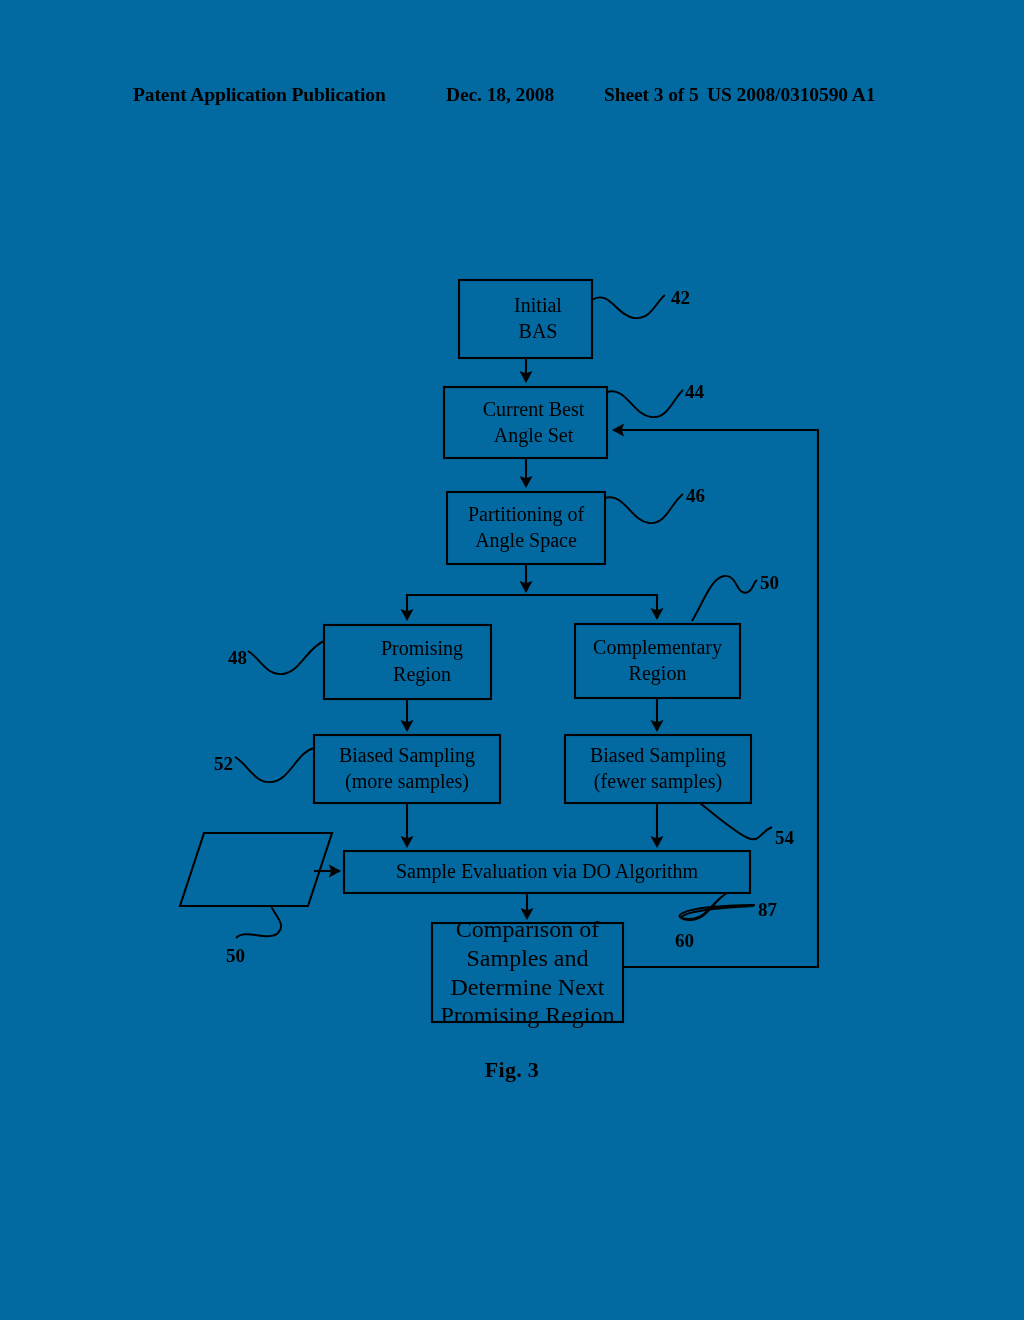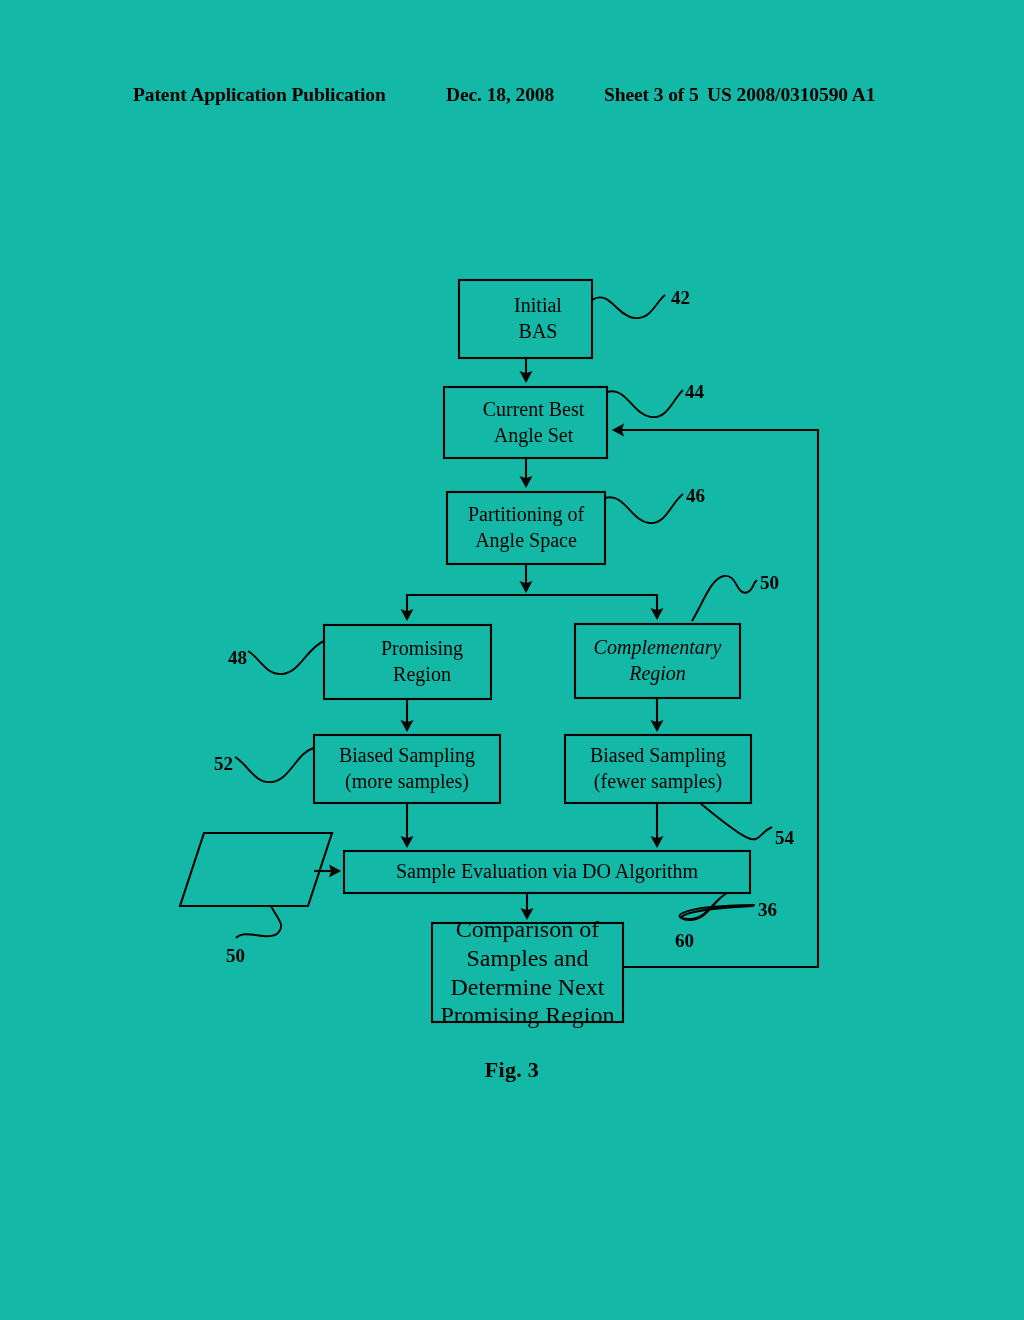--- a/index.html
+++ b/index.html
@@ -9,21 +9,21 @@
     background: #ffffff;
   }
   body {
     font-family: "Liberation Serif", "DejaVu Serif", serif;
     color: #000000;
   }
   #page {
     position: relative;
     width: 1024px;
     height: 1320px;
-    background: #14b8a6;
+    background: #0369a1;
     overflow: hidden;
   }
   
   #header {
     position: absolute;
     left: 0;
     top: 84px;
     width: 1024px;
     height: 30px;
   }
@@ -183,21 +183,21 @@
     <div class="node" style="left:447px; top:492px; width:158px; height:72px;">
       <span>Partitioning of</span>
       <span>Angle Space</span>
     </div>
 
     <div class="node" style="left:324px; top:625px; width:196px; height:74px;">
       <span>Promising</span>
       <span>Region</span>
     </div>
 
-    <div class="node" style="left:575px; top:624px; width:165px; height:74px;font-style:italic;">
+    <div class="node" style="left:575px; top:624px; width:165px; height:74px;">
       <span>Complementary</span>
       <span>Region</span>
     </div>
 
     <div class="node" style="left:314px; top:735px; width:186px; height:68px;">
       <span>Biased Sampling</span>
       <span>(more samples)</span>
     </div>
 
     <div class="node" style="left:565px; top:735px; width:186px; height:68px;">
@@ -217,20 +217,20 @@
       <span>Promising Region</span>
     </div>
 
     <div class="refnum" style="left:671px; top:287px;">42</div>
     <div class="refnum" style="left:685px; top:381px;">44</div>
     <div class="refnum" style="left:686px; top:485px;">46</div>
     <div class="refnum" style="left:760px; top:572px;">50</div>
     <div class="refnum" style="left:228px; top:647px;">48</div>
     <div class="refnum" style="left:214px; top:753px;">52</div>
     <div class="refnum" style="left:775px; top:827px;">54</div>
-    <div class="refnum" style="left:758px; top:899px;">36</div>
+    <div class="refnum" style="left:758px; top:899px;">87</div>
     <div class="refnum" style="left:226px; top:945px;">50</div>
     <div class="refnum" style="left:675px; top:930px;">60</div>
 
     <div id="caption">Fig. 3</div>
 
   </div>
 </div>
 
 </body></html>

